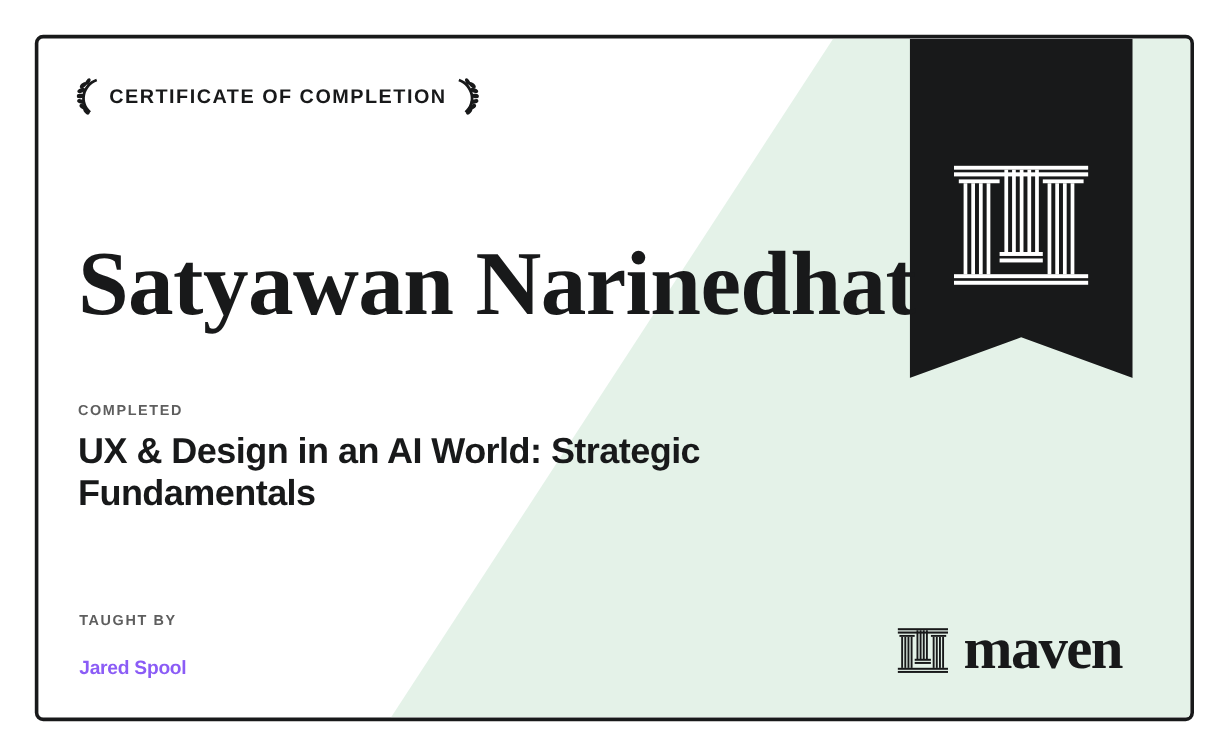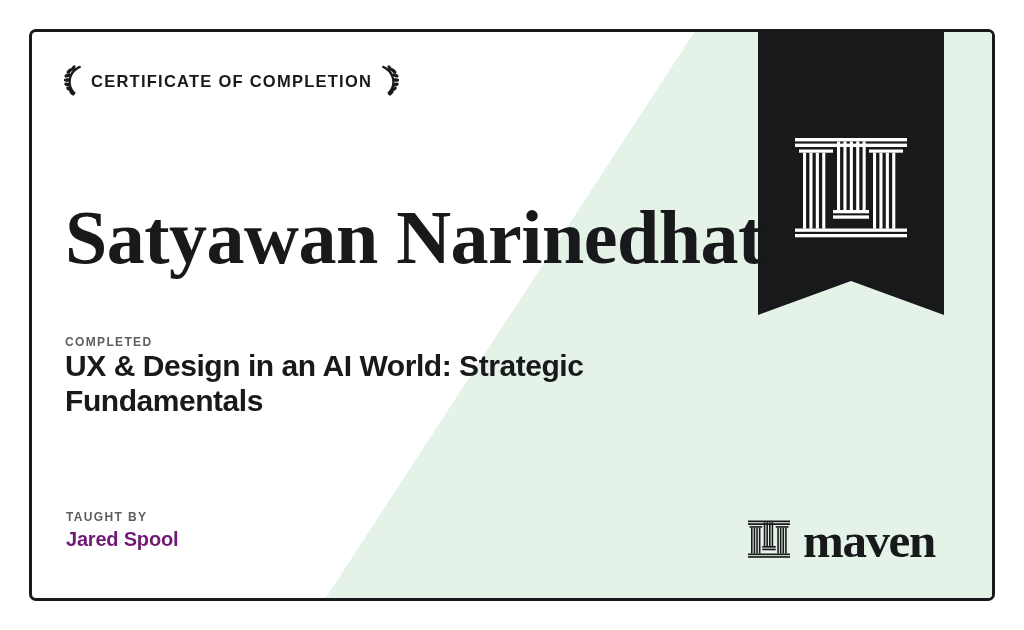--- a/index.html
+++ b/index.html
@@ -99,57 +99,58 @@
   }
 
   
   #completed-block {
     position: absolute;
     left: 33px;
     top: 304px;
     width: 660px;
   }
   #course-title {
+    margin-top: 11px;
     font-size: 30px;
     font-weight: bold;
     line-height: 1.17;
     letter-spacing: -0.45px;
     color: #18191a;
   }
 
   
   #taught-block {
     position: absolute;
     left: 34px;
     top: 479px;
     width: 420px;
   }
   #instructor-name {
-    margin-top: 5px;
-    font-size: 20px;
+    margin-top: 26px;
+    font-size: 16px;
     font-weight: bold;
     letter-spacing: -0.2px;
-    color: #701a75;
+    color: #8b5cf6;
   }
 
   .eyebrow-label {
     font-size: 12px;
     font-weight: bold;
     letter-spacing: 1.35px;
     color: #5e5e5e;
     line-height: 1;
   }
 
   
   #maven-logo {
     position: absolute;
     left: 716px;
     top: 487px;
     display: flex;
-    align-items: flex-start;
+    align-items: center;
     gap: 13px;
     height: 48px;
   }
   #maven-mark {
     width: 42px;
     height: 42px;
     display: block;
     flex: none;
   }
   #maven-wordmark {

